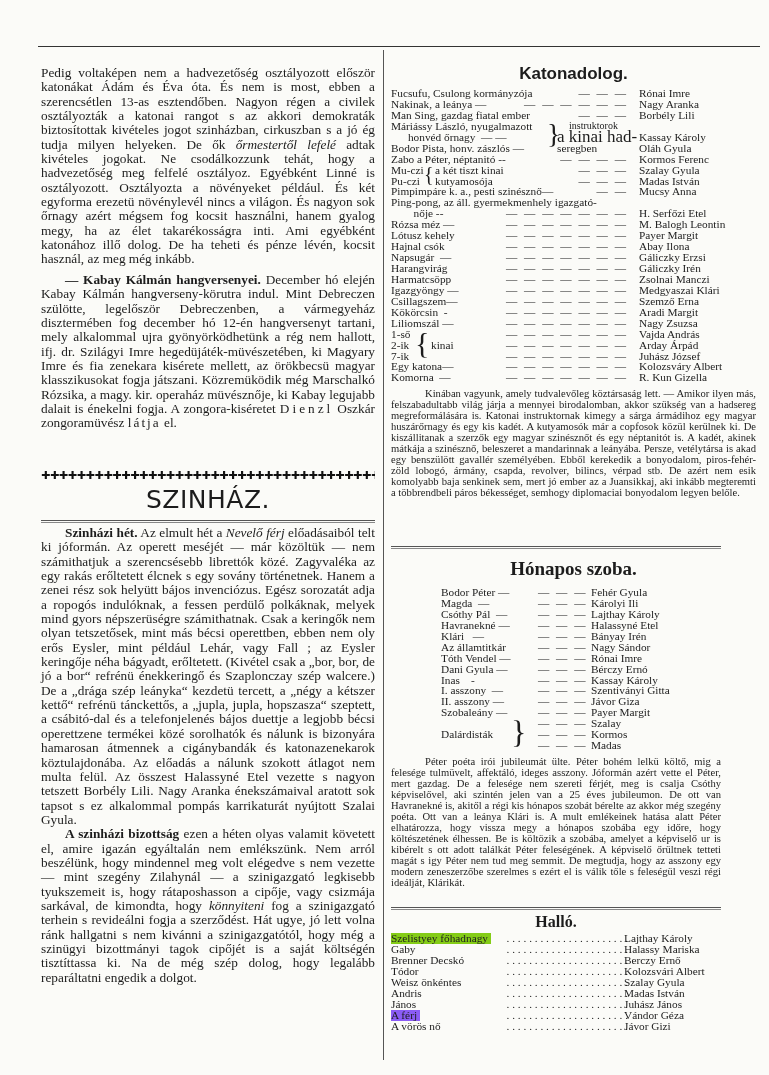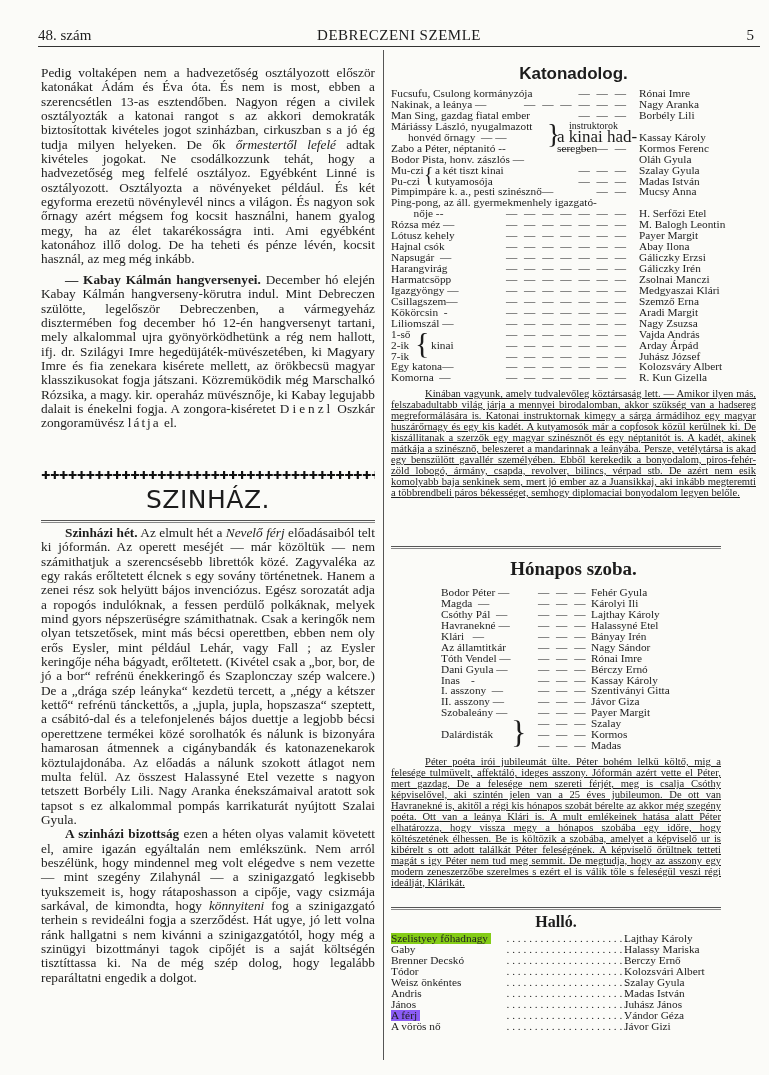--- a/index.html
+++ b/index.html
@@ -29,34 +29,29 @@
   .left2 p.ind { text-indent: 24px; }
 
   .right { position: absolute; left: 391px; width: 365px; font-family: "Liberation Serif", serif; }
   .r-title { text-align: center; font-family: "Liberation Sans", sans-serif; font-weight: bold; font-size: 16px; }
   .cast { font-size: 11.3px; line-height: 10.95px; }
   .cast .row { position: relative; height: 10.95px; white-space: nowrap; }
   .cast .role { position: absolute; left: 0; }
   .cast .dash { position: absolute; letter-spacing: 2px; }
   .cast .actor { position: absolute; left: 248px; }
   .prose { font-size: 10.6px; line-height: 10.95px; text-align: justify; }
-  .prose p.ind { text-indent: 34px; text-decoration: underline; }
+  .prose p.ind { text-indent: 34px; }
 
   .brace { position: absolute; font-size: 18px; line-height: 18px; }
 </style>
 </head>
 <body>
 
 <div class="page">
 
-  <div class="header">
-    <span class="issue">48. szám</span>
-    <span class="title">DEBRECZENI SZEMLE</span>
-    <span class="pagenum">5</span>
-  </div>
   <div class="header-rule"></div>
   <div class="col-rule"></div>
 
   <div class="left">
     <p>
       <span>Pedig voltaképen nem a hadvezetőség osztályozott először katonákat Ádám és Éva óta. És nem is most, ebben a szerencsétlen 13-as esztendőben. Nagyon régen a civilek osztályozták a katonai rangot s az akkori demokraták biztosítottak kivételes jogot szinházban, cirkuszban s a jó ég tudja milyen helyeken. De ők</span>
       <i>őrmestertől lefelé</i>
       <span>adtak kivételes jogokat. Ne csodálkozzunk tehát, hogy a hadvezetőség meg felfelé osztályoz. Egyébként Linné is osztályozott. Osztályozta a növényeket például. És két egyforma erezetü növénylevél nincs a világon. És nagyon sok őrnagy azért mégsem fog kocsit használni, hanem gyalog megy, ha az élet takarékosságra inti. Ami egyébként katonához illő dolog. De ha teheti és pénze lévén, kocsit használ, az meg még inkább.</span>
     </p>
     <p class="ind" style="margin-top:6px">
@@ -107,27 +102,27 @@
           <span class="actor">Borbély Lili</span>
         </div>
         <div class="row">
           <span class="role">Máriássy&nbsp;László,&nbsp;nyugalmazott</span>
         </div>
         <div class="row">
           <span class="role">&nbsp;&nbsp;&nbsp;&nbsp;&nbsp;&nbsp;honvéd&nbsp;őrnagy&nbsp;&nbsp;—&nbsp;—</span>
           <span class="actor">Kassay Károly</span>
         </div>
         <div class="row">
+          <span class="role">Bodor&nbsp;Pista,&nbsp;honv.&nbsp;zászlós&nbsp;—</span>
+          <span class="actor">Oláh Gyula</span>
+        </div>
+        <div class="row">
           <span class="role">Zabo&nbsp;a&nbsp;Péter,&nbsp;néptanitó&nbsp;--</span>
           <span class="dash" style="right: 128px;">— — — —</span>
           <span class="actor">Kormos Ferenc</span>
-        </div>
-        <div class="row">
-          <span class="role">Bodor&nbsp;Pista,&nbsp;honv.&nbsp;zászlós&nbsp;—</span>
-          <span class="actor">Oláh Gyula</span>
         </div>
         <div class="row">
           <span class="role">Mu-czi</span>
           <span class="dash" style="right: 128px;">— — —</span>
           <span class="actor">Szalay Gyula</span>
         </div>
         <div class="row">
           <span class="role">Pu-czi</span>
           <span class="dash" style="right: 128px;">— — —</span>
           <span class="actor">Madas István</span>

